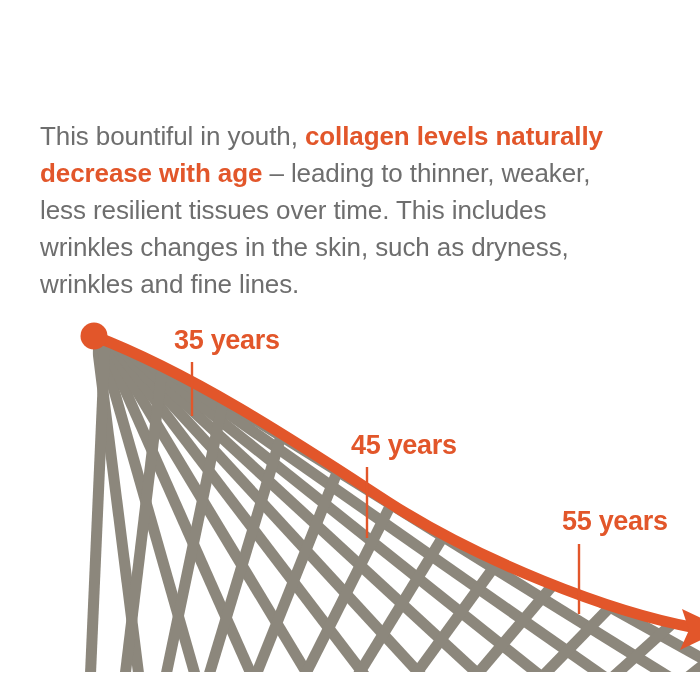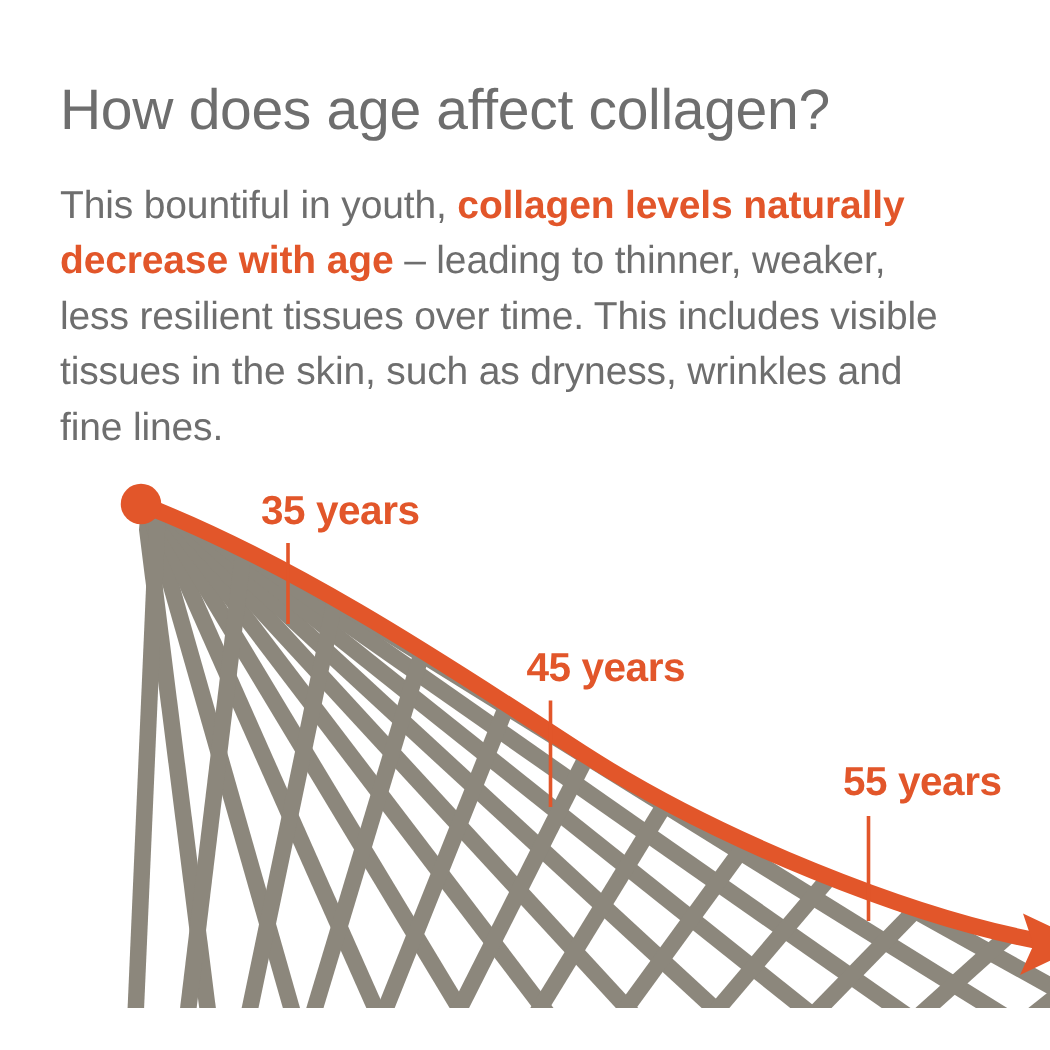--- a/index.html
+++ b/index.html
@@ -67,24 +67,23 @@
     font-weight: 700;
     fill: #e2562a;
     letter-spacing: -0.3px;
   }
 </style>
 </head>
 <body>
 
 <div id="infographic">
 
-  <h1 class="headline">How does age affect collagen?</h1>
 
   <p class="body-copy">
-    <span>This bountiful in youth, </span><span class="hl">collagen levels naturally decrease with age</span><span> – leading to thinner, weaker, less resilient tissues over time. This includes visible tissues in the skin, such as dryness, wrinkles and fine lines.</span>
+    <span>This bountiful in youth, </span><span class="hl">collagen levels naturally decrease with age</span><span> – leading to thinner, weaker, less resilient tissues over time. This includes wrinkles changes in the skin, such as dryness, wrinkles and fine lines.</span>
   </p>
 
   <div id="figure">
     <svg width="700" height="410" viewBox="0 0 700 410" xmlns="http://www.w3.org/2000/svg">
 
       <defs>
 
         <clipPath id="meshClip">
           <path d="M 46,46
                    C 150,86 260,160 340,212

